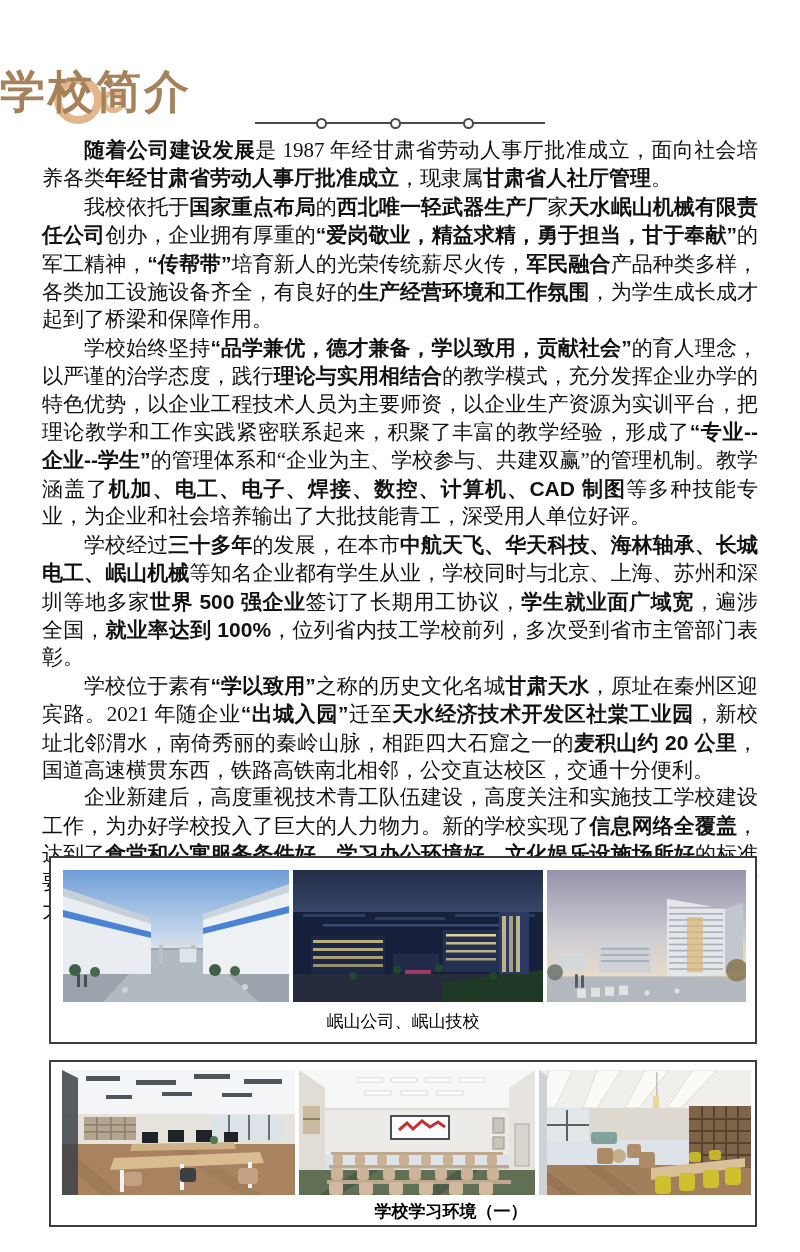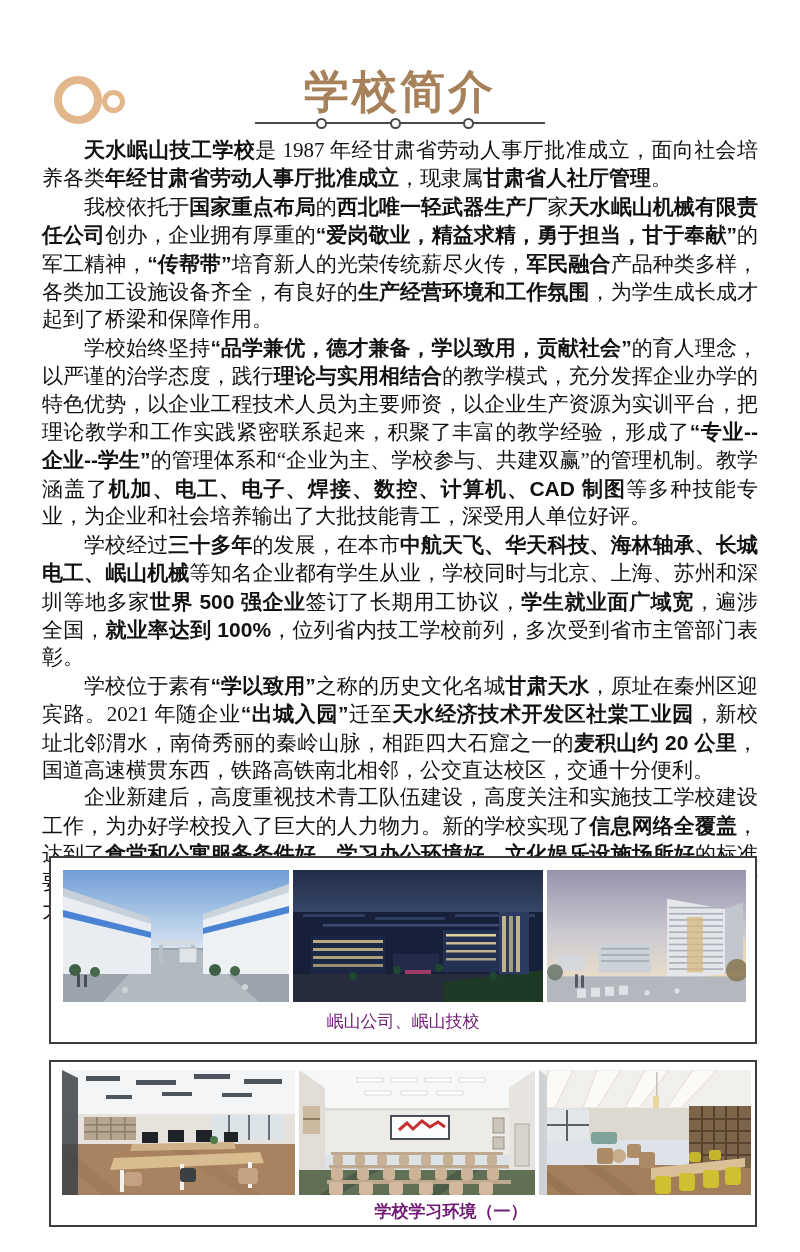--- a/index.html
+++ b/index.html
@@ -5,21 +5,21 @@
   html,body{margin:0;padding:0;background:#ffffff;}
   .page{position:relative;width:800px;height:1252px;margin:0 auto;background:#ffffff;overflow:hidden;
         font-family:"Liberation Serif","DejaVu Serif",serif;color:#121212;}
 
   
   .ring{position:absolute;border-radius:50%;background:transparent;}
   .ring.big{left:54px;top:76px;width:32px;height:32px;border:8px solid #E3B78C;}
   .ring.small{left:102px;top:90px;width:13px;height:13px;border:5px solid #E3B78C;}
 
   
-  .page-title{position:absolute;top:62px;left:0;width:100%;margin:0;text-align:center;
+  .page-title{position:absolute;top:62px;left:0;width:100%;margin:0;text-align:left;
               font-family:"Liberation Sans","DejaVu Sans",sans-serif;font-weight:900;
               font-size:45px;letter-spacing:3px;color:#A6815A;}
   .title-rule{position:absolute;top:122px;left:255px;width:290px;height:0;border-top:2px solid #4a4a4a;}
   .title-rule .node{position:absolute;top:-6px;width:7px;height:7px;background:#fff;
                     border:2px solid #4a4a4a;border-radius:50%;}
   .title-rule .n1{left:61px}.title-rule .n2{left:135px}.title-rule .n3{left:208px}
 
   
   .intro{position:absolute;top:136px;left:42px;width:716px;
          font-size:21px;line-height:27.4px;text-align:justify;}
@@ -32,41 +32,41 @@
   .fig2{top:1060px;height:163px;}
   .photo-row{position:absolute;display:flex;gap:4px;}
   .fig1 .photo-row{left:12px;top:12px;}
   .fig2 .photo-row{left:11px;top:8px;}
   .photo{overflow:hidden;background:#dde3e8;}
   .fig1 .photo{height:132px;}
   .fig2 .photo{height:125px;}
   .fig1 .pA{width:226px}.fig1 .pB{width:250px}.fig1 .pC{width:199px}
   .fig2 .pA{width:233px}.fig2 .pB{width:236px}.fig2 .pC{width:212px}
   .photo svg{display:block;width:100%;height:100%;}
-  .fig figcaption{position:absolute;left:0;width:100%;text-align:center;font-size:17px;color:#701a75;}
+  .fig figcaption{position:absolute;left:0;width:100%;text-align:center;font-size:17px;color:#000000;}
   .fig1 figcaption{top:152px;font-weight:400;}
   .fig2 figcaption{top:138px;font-weight:700;padding-left:48px;}
 </style>
 </head>
 <body>
 
 <div class="page">
 
   <span class="ring big"></span>
   <span class="ring small"></span>
 
   <h1 class="page-title">学校简介</h1>
   <div class="title-rule">
     <i class="node n1"></i>
     <i class="node n2"></i>
     <i class="node n3"></i>
   </div>
 
   <main class="intro">
-      <p><b>天水岷山技工学校</b><span>是 1987 年经甘肃省劳动人事厅批准成立，面向社会培养各类</span><b>年经甘肃省劳动人事厅批准成立</b><span>，现隶属</span><b>甘肃省人社厅管理</b><span>。</span></p>
+      <p><b>随着公司建设发展</b><span>是 1987 年经甘肃省劳动人事厅批准成立，面向社会培养各类</span><b>年经甘肃省劳动人事厅批准成立</b><span>，现隶属</span><b>甘肃省人社厅管理</b><span>。</span></p>
       <p><span>我校依托于</span><b>国家重点布局</b><span>的</span><b>西北唯一轻武器生产厂</b><span>家</span><b>天水岷山机械有限责任公司</b><span>创办，企业拥有厚重的</span><b>“爱岗敬业，精益求精，勇于担当，甘于奉献”</b><span>的军工精神，</span><b>“传帮带”</b><span>培育新人的光荣传统薪尽火传，</span><b>军民融合</b><span>产品种类多样，各类加工设施设备齐全，有良好的</span><b>生产经营环境和工作氛围</b><span>，为学生成长成才起到了桥梁和保障作用。</span></p>
       <p><span>学校始终坚持</span><b>“品学兼优，德才兼备，学以致用，贡献社会”</b><span>的育人理念，以严谨的治学态度，践行</span><b>理论与实用相结合</b><span>的教学模式，充分发挥企业办学的特色优势，以企业工程技术人员为主要师资，以企业生产资源为实训平台，把理论教学和工作实践紧密联系起来，积聚了丰富的教学经验，形成了</span><b>“专业--企业--学生”</b><span>的管理体系和“企业为主、学校参与、共建双赢”的管理机制。教学涵盖了</span><b>机加、电工、电子、焊接、数控、计算机、CAD 制图</b><span>等多种技能专业，为企业和社会培养输出了大批技能青工，深受用人单位好评。</span></p>
       <p><span>学校经过</span><b>三十多年</b><span>的发展，在本市</span><b>中航天飞、华天科技、海林轴承、长城电工、岷山机械</b><span>等知名企业都有学生从业，学校同时与北京、上海、苏州和深圳等地多家</span><b>世界 500 强企业</b><span>签订了长期用工协议，</span><b>学生就业面广域宽</b><span>，遍涉全国，</span><b>就业率达到 100%</b><span>，位列省内技工学校前列，多次受到省市主管部门表彰。</span></p>
       <p><span>学校位于素有</span><b>“学以致用”</b><span>之称的历史文化名城</span><b>甘肃天水</b><span>，原址在秦州区迎宾路。2021 年随企业</span><b>“出城入园”</b><span>迁至</span><b>天水经济技术开发区社棠工业园</b><span>，新校址北邻渭水，南倚秀丽的秦岭山脉，相距四大石窟之一的</span><b>麦积山约 20 公里</b><span>，国道高速横贯东西，铁路高铁南北相邻，公交直达校区，交通十分便利。</span></p>
       <p><span>企业新建后，高度重视技术青工队伍建设，高度关注和实施技工学校建设工作，为办好学校投入了巨大的人力物力。新的学校实现了</span><b>信息网络全覆盖</b><span>，达到了</span><b>食堂和公寓服务条件好、学习办公环境好、文化娱乐设施场所好</b><span>的标准要求。同时，随着公司建设发展，现代化管理水平的提高和产业规模的不断扩大，</span><b>为学生实训和就业提供了更好的成长平台</b><span>。</span></p>
     </main>
 
   <figure class="fig fig1">
     <div class="photo-row">
       <div class="photo pA">

